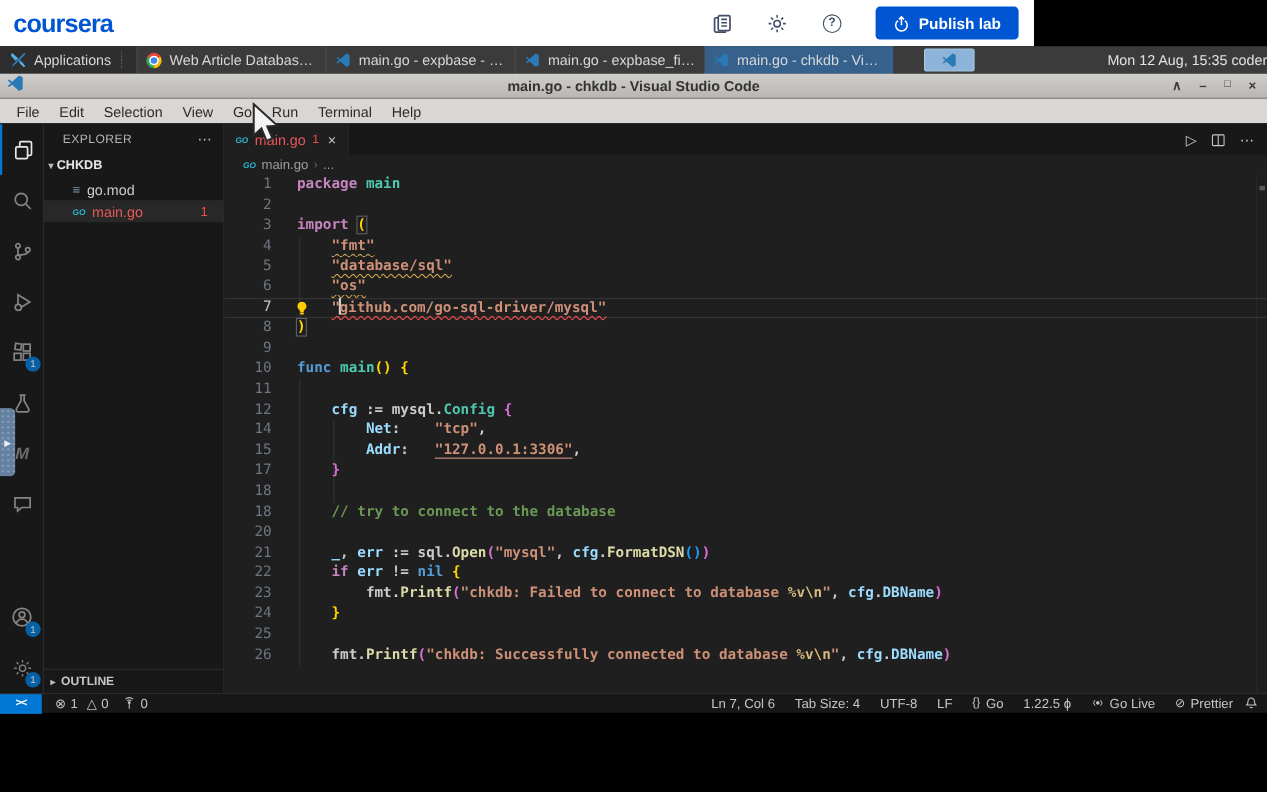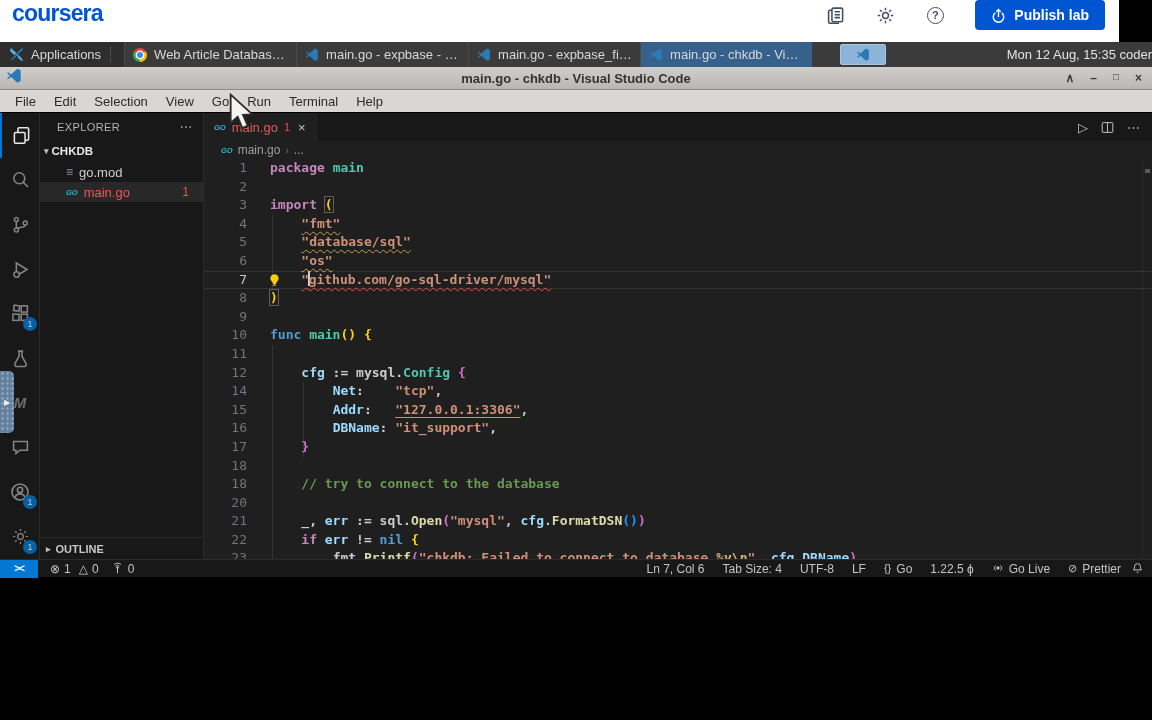--- a/index.html
+++ b/index.html
@@ -1,22 +1,22 @@
 <!DOCTYPE html>
 <html><head>
 <meta charset="utf-8">
 <style>
   html,body{margin:0;padding:0;background:#000;}
   *{box-sizing:border-box;}
   #screen{position:relative;width:1152px;height:720px;background:#000;overflow:hidden;
           font-family:"Liberation Sans",sans-serif;}
 
   
-  .c-header{position:absolute;top:0;left:0;width:1119px;height:42px;background:#fff;
-            display:flex;align-items:flex-start;}
+  .c-header{position:absolute;top:0;left:0;width:940px;height:42px;background:#fff;
+            display:flex;align-items:center;}
   .c-logo{margin-left:12px;font-weight:bold;font-size:23px;letter-spacing:-0.8px;color:#0056D2;}
   .c-right{margin-left:auto;display:flex;align-items:center;gap:30px;margin-right:14px;}
   .c-ic{width:20px;height:20px;display:flex;align-items:center;justify-content:center;cursor:pointer;}
   .help-circ{width:17px;height:17px;border:1.6px solid #3f4e66;border-radius:50%;
              display:flex;align-items:center;justify-content:center;font-size:11px;font-weight:bold;color:#3f4e66;}
   .btn-save{margin-left:10px;padding:7px 17px;background:#fff;border:1px solid #9fb2c8;border-radius:4px;
             color:#0056D2;font-weight:bold;font-size:14px;cursor:pointer;}
   .btn-publish{display:flex;align-items:center;gap:8px;padding:7px 16px;background:#0056D2;border:none;
                border-radius:4px;color:#fff;font-weight:bold;font-size:14px;cursor:pointer;}
 
@@ -32,21 +32,21 @@
   .chrome-icon{width:14px;height:14px;border-radius:50%;flex:none;
      background:conic-gradient(from -60deg,#ea4335 0 120deg,#4285f4 0 120.1deg,#fbbc05 120deg 240deg,#34a853 240deg 360deg);
      position:relative;}
   .chrome-icon::after{content:"";position:absolute;left:4px;top:4px;width:6px;height:6px;border-radius:50%;
      background:#4285f4;box-shadow:0 0 0 1.4px #fff;}
   .tb-pin{margin-left:28px;align-self:center;width:46px;height:21px;background:#8db4d8;border:1px solid #a9c6e2;
           border-radius:2px;display:flex;align-items:center;justify-content:center;cursor:pointer;}
   .tb-clock{margin-left:auto;align-self:center;white-space:nowrap;color:#e3e3e3;}
 
   
-  .win{position:absolute;top:67px;left:0;width:1152px;height:510px;}
+  .win{position:absolute;top:67px;left:0;width:1152px;height:581px;}
   .titlebar{height:23px;background:linear-gradient(#d0cecc,#b9b6b3);border-bottom:1px solid #8f8c89;
             display:flex;align-items:center;position:relative;}
   .titlebar .vsico{margin-left:6px;}
   .tb-title{position:absolute;left:0;right:0;text-align:center;font-size:13px;font-weight:bold;color:#333;}
   .tb-ctrls{margin-left:auto;display:flex;gap:16px;margin-right:10px;z-index:2;color:#3a3a3a;
             font-size:12px;font-weight:bold;}
   .tb-ctrls span{cursor:pointer;line-height:1;}
   .menubar{height:22px;background:#d9d6d3;display:flex;align-items:center;padding-left:6px;}
   .menu-item{padding:2px 9px;font-size:13px;color:#2b2b2b;cursor:pointer;border-radius:2px;}
 
@@ -381,21 +381,20 @@
                   <path fill="#ffcc00" d="M8 1a5 5 0 0 0-3 9c.6.5 1 1 1 1.7V13h4v-1.3c0-.7.4-1.2 1-1.7a5 5 0 0 0-3-9z"></path>
                   <rect x="6" y="13.4" width="4" height="1.8" rx=".6" fill="#ffcc00"></rect>
                 </svg></span><span class="lt"><span class="tk-p">    </span><span class="tk-str tk-sq-r">"</span><span class="tk-caret"></span><span class="tk-str tk-sq-r">github.com/go-sql-driver/mysql"</span></span></div>
             <div class="code-line"><span class="ln">8</span><span class="lt"><span class="tk-bry tk-box">)</span></span></div>
             <div class="code-line"><span class="ln">9</span><span class="lt"></span></div>
             <div class="code-line"><span class="ln">10</span><span class="lt"><span class="tk-kw2">func</span><span class="tk-p"> </span><span class="tk-ty">main</span><span class="tk-bry">()</span><span class="tk-p"> </span><span class="tk-bry">{</span></span></div>
             <div class="code-line"><span class="ln">11</span><span class="lt"></span></div>
             <div class="code-line"><span class="ln">12</span><span class="lt"><span class="tk-p">    </span><span class="tk-var">cfg</span><span class="tk-p"> := </span><span class="tk-p">mysql</span><span class="tk-p">.</span><span class="tk-ty">Config</span><span class="tk-p"> </span><span class="tk-brp">{</span></span></div>
             <div class="code-line"><span class="ln">14</span><span class="lt"><span class="tk-p">        </span><span class="tk-var">Net</span><span class="tk-p">:    </span><span class="tk-str">"tcp"</span><span class="tk-p">,</span></span></div>
             <div class="code-line"><span class="ln">15</span><span class="lt"><span class="tk-p">        </span><span class="tk-var">Addr</span><span class="tk-p">:   </span><span class="tk-str tk-lnk">"127.0.0.1:3306"</span><span class="tk-p">,</span></span></div>
-            <div class="code-line"><span class="ln">16</span><span class="lt"><span class="tk-p">        </span><span class="tk-var">DBName</span><span class="tk-p">: </span><span class="tk-str">"it_support"</span><span class="tk-p">,</span></span></div>
             <div class="code-line"><span class="ln">17</span><span class="lt"><span class="tk-p">    </span><span class="tk-brp">}</span></span></div>
             <div class="code-line"><span class="ln">18</span><span class="lt"></span></div>
             <div class="code-line"><span class="ln">18</span><span class="lt"><span class="tk-p">    </span><span class="tk-cmt">// try to connect to the database</span></span></div>
             <div class="code-line"><span class="ln">20</span><span class="lt"></span></div>
             <div class="code-line"><span class="ln">21</span><span class="lt"><span class="tk-p">    </span><span class="tk-var">_</span><span class="tk-p">, </span><span class="tk-var">err</span><span class="tk-p"> := </span><span class="tk-p">sql</span><span class="tk-p">.</span><span class="tk-fn">Open</span><span class="tk-brp">(</span><span class="tk-str">"mysql"</span><span class="tk-p">, </span><span class="tk-var">cfg</span><span class="tk-p">.</span><span class="tk-fn">FormatDSN</span><span class="tk-brb">()</span><span class="tk-brp">)</span></span></div>
             <div class="code-line"><span class="ln">22</span><span class="lt"><span class="tk-p">    </span><span class="tk-kw">if</span><span class="tk-p"> </span><span class="tk-var">err</span><span class="tk-p"> != </span><span class="tk-kw2">nil</span><span class="tk-p"> </span><span class="tk-bry">{</span></span></div>
             <div class="code-line"><span class="ln">23</span><span class="lt"><span class="tk-p">        </span><span class="tk-p">fmt</span><span class="tk-p">.</span><span class="tk-fn">Printf</span><span class="tk-brp">(</span><span class="tk-str">"chkdb: Failed to connect to database </span><span class="tk-esc">%v\n</span><span class="tk-str">"</span><span class="tk-p">, </span><span class="tk-var">cfg</span><span class="tk-p">.</span><span class="tk-var">DBName</span><span class="tk-brp">)</span></span></div>
             <div class="code-line"><span class="ln">24</span><span class="lt"><span class="tk-p">    </span><span class="tk-bry">}</span></span></div>
             <div class="code-line"><span class="ln">25</span><span class="lt"></span></div>
             <div class="code-line"><span class="ln">26</span><span class="lt"><span class="tk-p">    </span><span class="tk-p">fmt</span><span class="tk-p">.</span><span class="tk-fn">Printf</span><span class="tk-brp">(</span><span class="tk-str">"chkdb: Successfully connected to database </span><span class="tk-esc">%v\n</span><span class="tk-str">"</span><span class="tk-p">, </span><span class="tk-var">cfg</span><span class="tk-p">.</span><span class="tk-var">DBName</span><span class="tk-brp">)</span></span></div>

